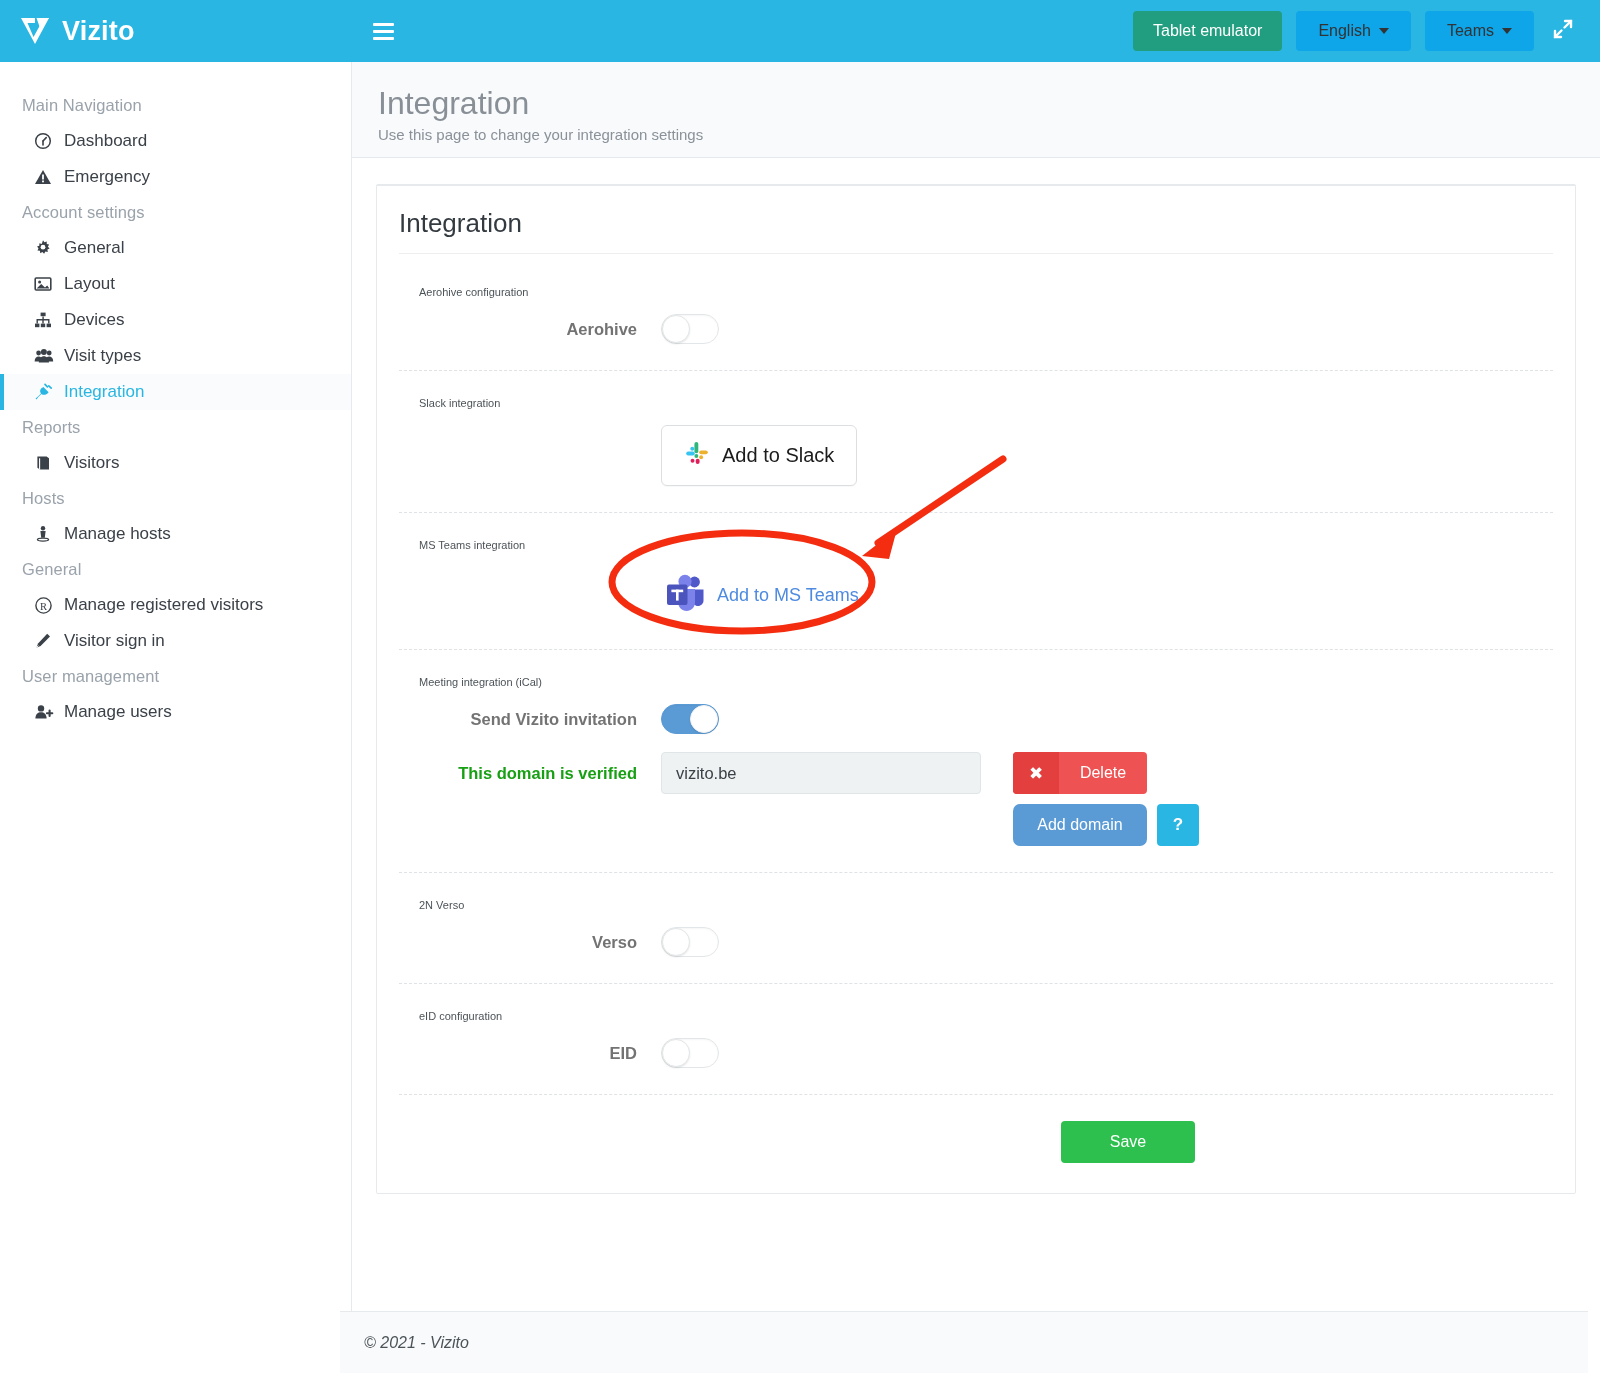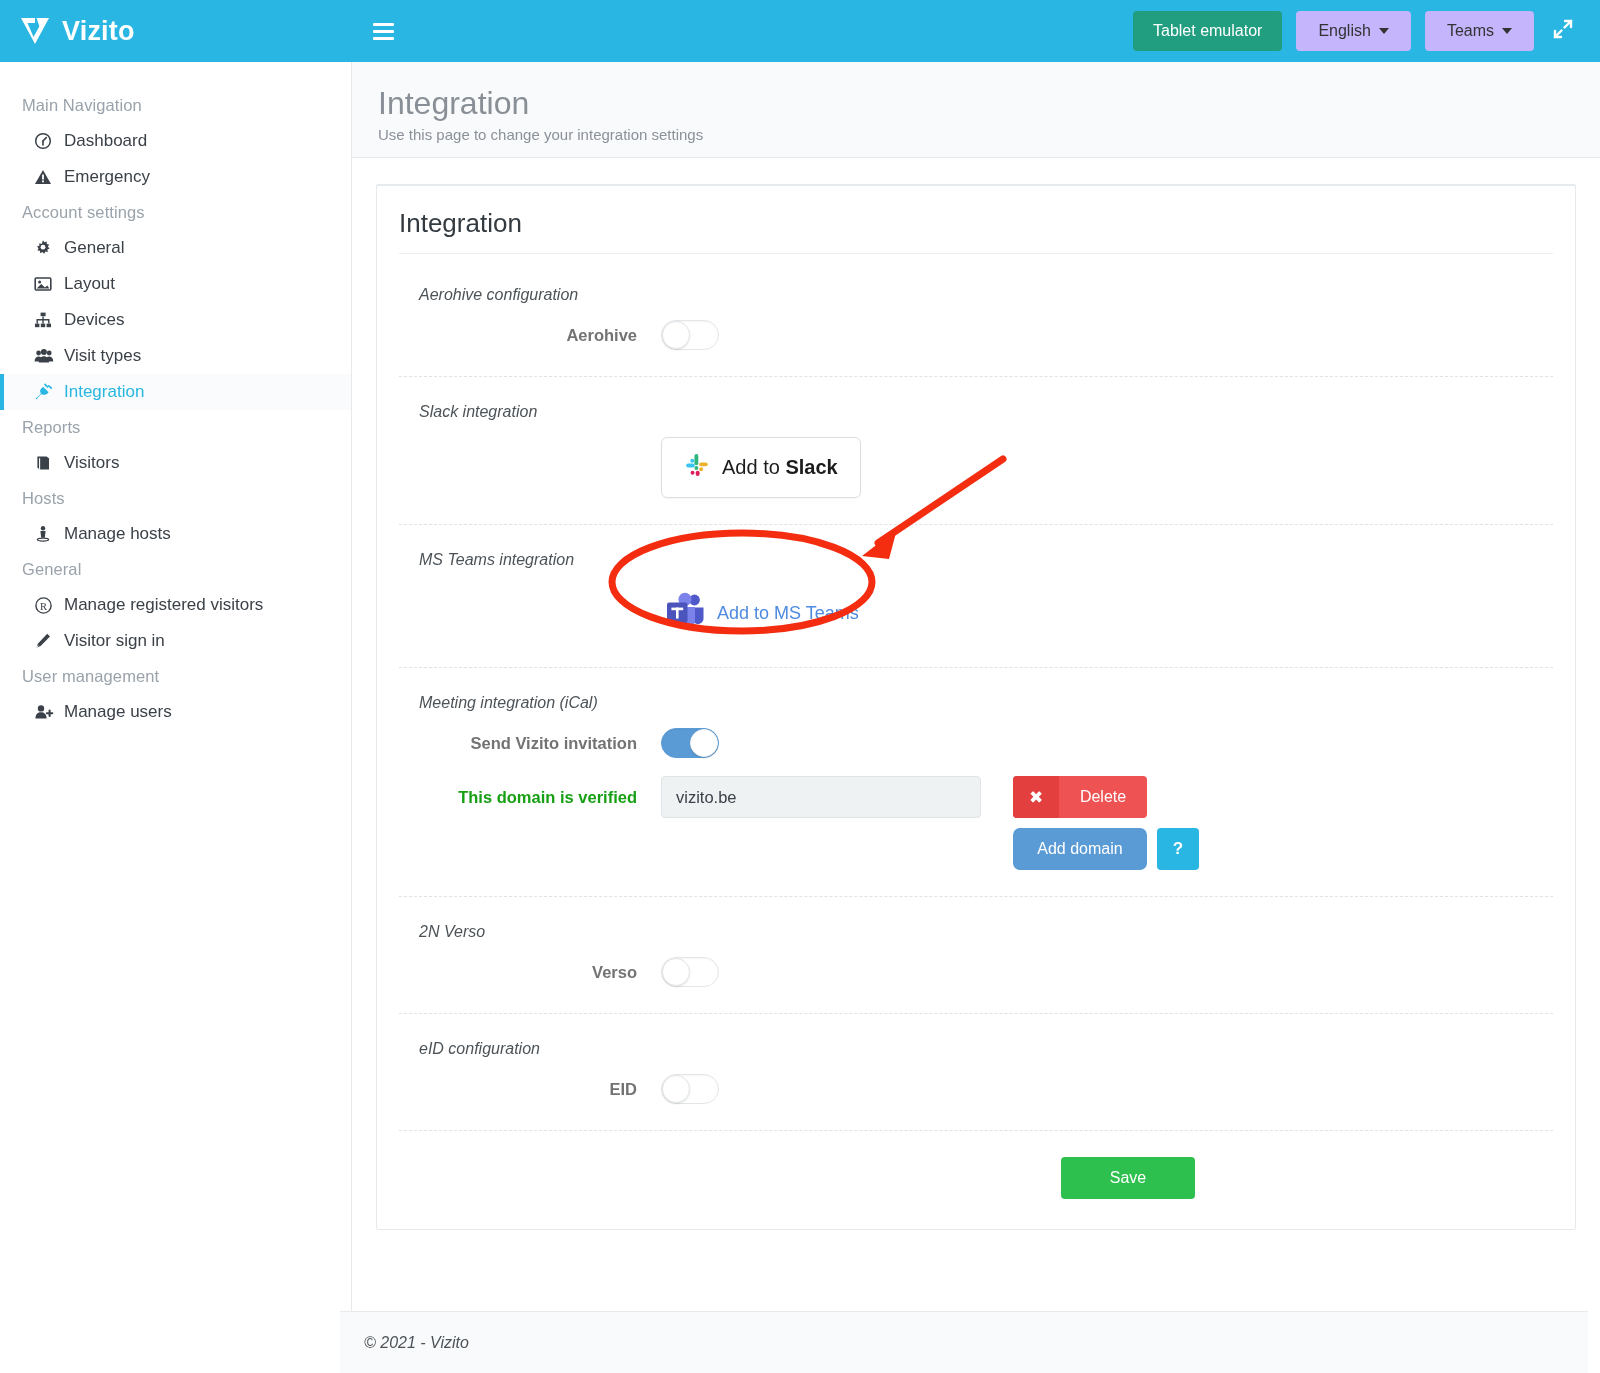--- a/index.html
+++ b/index.html
@@ -37,21 +37,21 @@
   .topbar-right {
     margin-left: auto; display: flex; align-items: center;
     gap: 14px; padding-right: 22px;
   }
   .btn-tablet {
     background: #219d7f; color: #fff; border: none; border-radius: 4px;
     font-size: 16px; padding: 11px 20px; cursor: pointer;
     font-family: inherit;
   }
   .btn-white {
-    background: #c4b5fd; color: #333; border: none; border-radius: 4px;
+    background: #0ea5e9; color: #333; border: none; border-radius: 4px;
     font-size: 16px; padding: 11px 22px; cursor: pointer;
     font-family: inherit; display: flex; align-items: center; gap: 8px;
   }
   .caret {
     width: 0; height: 0; border-left: 5px solid transparent;
     border-right: 5px solid transparent; border-top: 6px solid #333;
     display: inline-block;
   }
   .expand-icon {
     color: #fff; font-size: 22px; width: 30px; text-align: center;
@@ -101,21 +101,21 @@
   }
   .card-title {
     font-size: 26px; color: #333a40; font-weight: normal;
     padding-bottom: 14px; border-bottom: 1px solid #eceef0; margin-bottom: 6px;
   }
   .section {
     border-bottom: 1px dashed #dfe3e6; padding: 26px 0 26px 0;
   }
   .section:last-of-type { border-bottom: 1px dashed #dfe3e6; }
   .section-label {
-    font-style: italic; font-size: 16px; color: #4c5358; margin-bottom: 16px;
+    font-size: 11px; color: #4c5358; margin-bottom: 16px;
     padding-left: 20px;
   }
   .field-row { display: flex; align-items: center; }
   .field-label {
     width: 262px; flex: 0 0 262px; text-align: right;
     font-size: 16.5px; font-weight: bold; color: #737373; padding-right: 24px;
   }
   .field-label.verified { color: #18a014; }
 
   
@@ -132,21 +132,21 @@
   .toggle.on { background: #5b9bd5; border-color: #5b9bd5; }
   .toggle.on .knob { left: 28px; border-color: #f2f2f2; }
 
   
   .btn-slack {
     display: inline-flex; align-items: center; gap: 12px;
     background: #fff; border: 1px solid #dcdfe2; border-radius: 6px;
     padding: 14px 22px; font-size: 20px; color: #1d1c1d; cursor: pointer;
     box-shadow: 0 1px 1px rgba(0,0,0,.03);
   }
-  .btn-slack b { font-weight: bold; }
+  .btn-slack b { font-weight: normal; }
   .btn-teams {
     display: inline-flex; align-items: center; gap: 6px;
     background: transparent; border: none; cursor: pointer;
     font-size: 18px; color: #4d8ae0; padding: 6px 2px;
   }
 
   
   .domain-input {
     width: 320px; height: 42px; background: #eef2f3;
     border: 1px solid #e0e5e7; border-radius: 4px;

